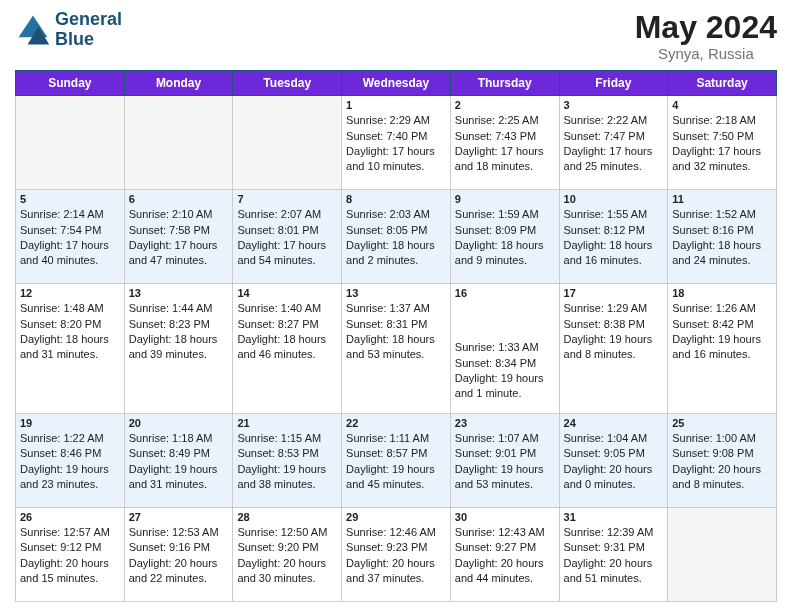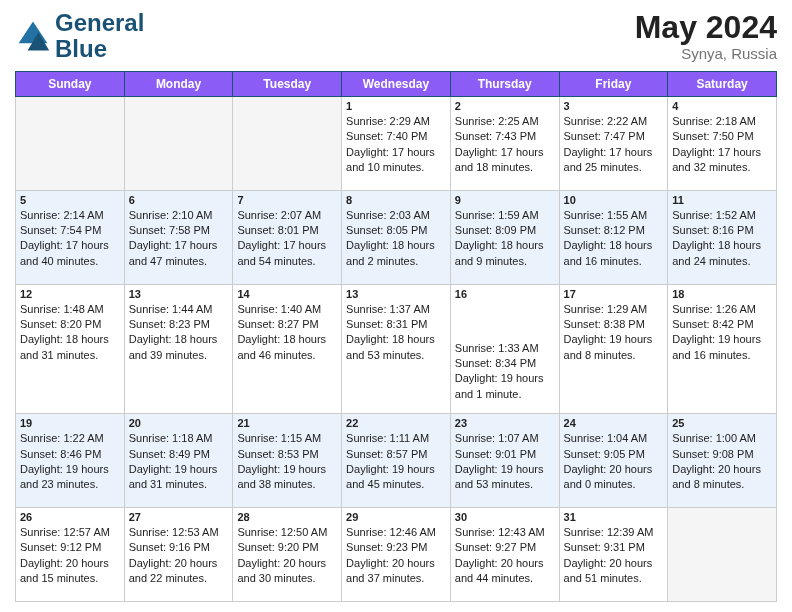--- a/index.html
+++ b/index.html
@@ -22,51 +22,51 @@
       justify-content: space-between;
       align-items: flex-start;
       margin-bottom: 8px;
     }
     .logo {
       display: flex;
       align-items: center;
       gap: 4px;
     }
     .logo-text {
-      font-size: 24px;
+      font-size: 18px;
       font-weight: bold;
       color: #1a5276;
       line-height: 1.1;
     }
     .logo-icon {
       width: 36px;
       height: 36px;
     }
     .title-block {
-      text-align: right;
+      text-align: center;
     }
     .month-title {
       font-size: 32px;
       font-weight: bold;
       color: #222;
       line-height: 1.1;
     }
     .location {
       font-size: 15px;
       color: #737373;
     }
     .calendar {
       flex: 1;
       border: 1px solid #ccc;
       border-collapse: collapse;
       width: 100%;
       table-layout: fixed;
     }
     .calendar th {
-      background: #8b5cf6;
+      background: #6d28d9;
       color: #fff;
       text-align: center;
       font-size: 12px;
       font-weight: bold;
       padding: 5px 2px;
       border: 1px solid #1a5276;
     }
     .calendar td {
       border: 1px solid #ccc;
       vertical-align: top;

